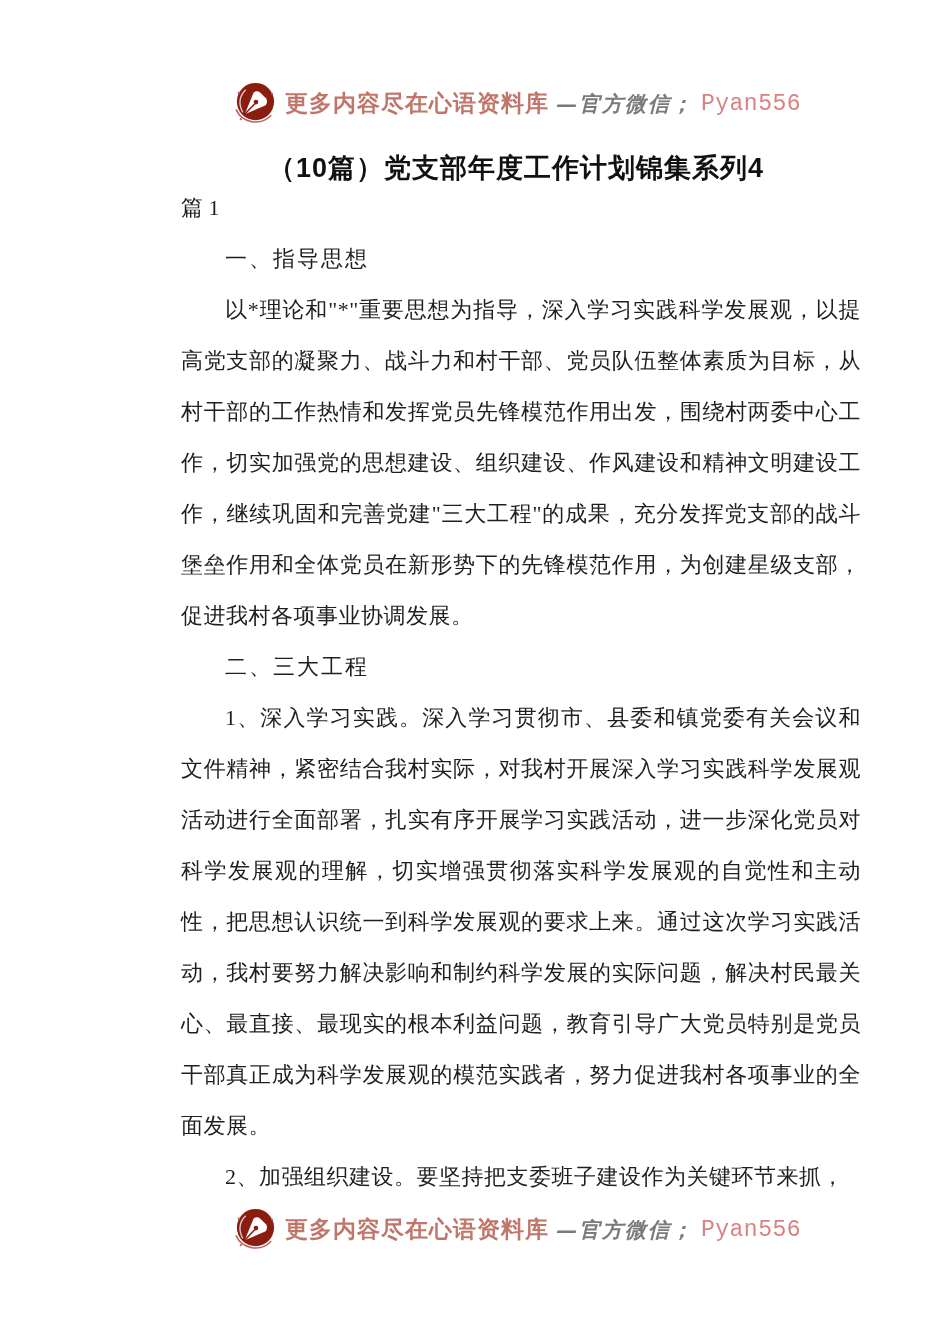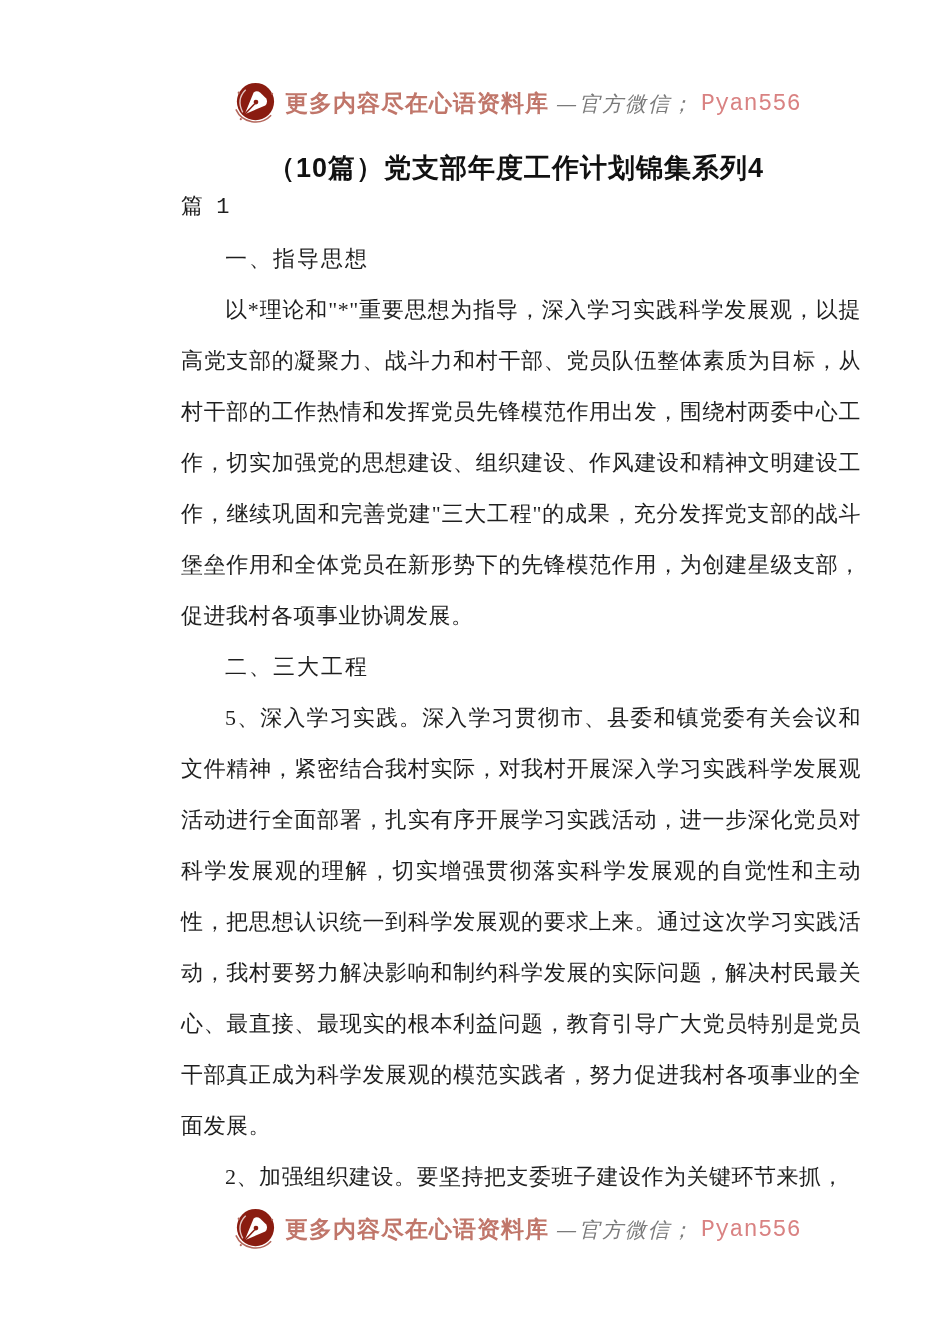--- a/index.html
+++ b/index.html
@@ -34,20 +34,21 @@
     font-weight: bold;
     color: #c0766a;
     letter-spacing: 1px;
   }
   .promo .wechat-label {
     font-family: "DejaVu Serif", "Liberation Serif", serif;
     font-style: italic;
     font-size: 21px;
     color: #7a7a7a;
     letter-spacing: 2px;
+    font-weight: bold;
   }
   .promo .wechat-id {
     font-family: Liberation Mono, monospace;
     font-size: 23px;
     color: #d98282;
     letter-spacing: 0.5px;
   }
 
   
   .doc-title {
@@ -67,21 +68,21 @@
   .doc-body {
     position: absolute;
     top: 182px;
     left: 140px;
     width: 680px;
     font-size: 22px;
     line-height: 51px;
     color: #1f1f1f;
   }
   .doc-body p { margin: 0; }
-  .part-label { text-indent: 0; font-family: Liberation Mono, monospace; }
+  .part-label { text-indent: 0; }
   .doc-heading { text-indent: 2em; letter-spacing: 2px; }
   .para {
     text-indent: 2em;
     text-align: justify;
     text-align-last: left;
     letter-spacing: 0.5px;
   }
 </style>
 </head>
 <body>
@@ -105,21 +106,21 @@
       <span class="wechat-id">Pyan556</span>
   </div>
 
   <h1 class="doc-title">（10篇）党支部年度工作计划锦集系列4</h1>
 
   <div class="doc-body">
     <p class="part-label">篇 1</p>
     <p class="doc-heading">一、指导思想</p>
     <p class="para">以*理论和"*"重要思想为指导，深入学习实践科学发展观，以提高党支部的凝聚力、战斗力和村干部、党员队伍整体素质为目标，从村干部的工作热情和发挥党员先锋模范作用出发，围绕村两委中心工作，切实加强党的思想建设、组织建设、作风建设和精神文明建设工作，继续巩固和完善党建"三大工程"的成果，充分发挥党支部的战斗堡垒作用和全体党员在新形势下的先锋模范作用，为创建星级支部，促进我村各项事业协调发展。</p>
     <p class="doc-heading">二、三大工程</p>
-    <p class="para">5、深入学习实践。深入学习贯彻市、县委和镇党委有关会议和文件精神，紧密结合我村实际，对我村开展深入学习实践科学发展观活动进行全面部署，扎实有序开展学习实践活动，进一步深化党员对科学发展观的理解，切实增强贯彻落实科学发展观的自觉性和主动性，把思想认识统一到科学发展观的要求上来。通过这次学习实践活动，我村要努力解决影响和制约科学发展的实际问题，解决村民最关心、最直接、最现实的根本利益问题，教育引导广大党员特别是党员干部真正成为科学发展观的模范实践者，努力促进我村各项事业的全面发展。</p>
+    <p class="para">1、深入学习实践。深入学习贯彻市、县委和镇党委有关会议和文件精神，紧密结合我村实际，对我村开展深入学习实践科学发展观活动进行全面部署，扎实有序开展学习实践活动，进一步深化党员对科学发展观的理解，切实增强贯彻落实科学发展观的自觉性和主动性，把思想认识统一到科学发展观的要求上来。通过这次学习实践活动，我村要努力解决影响和制约科学发展的实际问题，解决村民最关心、最直接、最现实的根本利益问题，教育引导广大党员特别是党员干部真正成为科学发展观的模范实践者，努力促进我村各项事业的全面发展。</p>
     <p class="para">2、加强组织建设。要坚持把支委班子建设作为关键环节来抓，</p>
   </div>
 
   <div class="promo footer">
     <svg class="logo" viewBox="0 0 48 48" xmlns="http://www.w3.org/2000/svg">
       <circle cx="25" cy="22" r="19" fill="#8a1c10"></circle>
       <path d="M5 30 A 22 22 0 0 0 41 36" fill="none" stroke="#b4675c" stroke-width="1.6"></path>
       <path d="M12 33 Q5 20 15 10" fill="none" stroke="#ffffff" stroke-width="1.4" opacity="0.75"></path>
       <path d="M14 35 L23 13 Q26 10 30 13 L36 19 Q38 23 35 26 L14 35 Z" fill="#ffffff"></path>
       <circle cx="25.5" cy="22.5" r="2.4" fill="#8a1c10"></circle>

